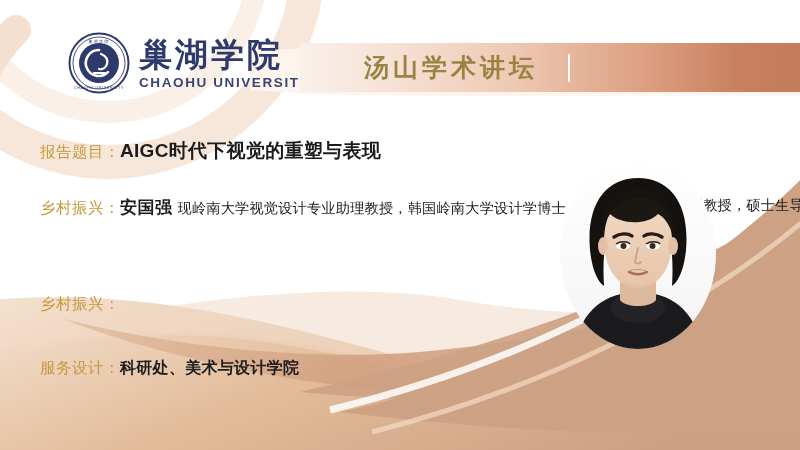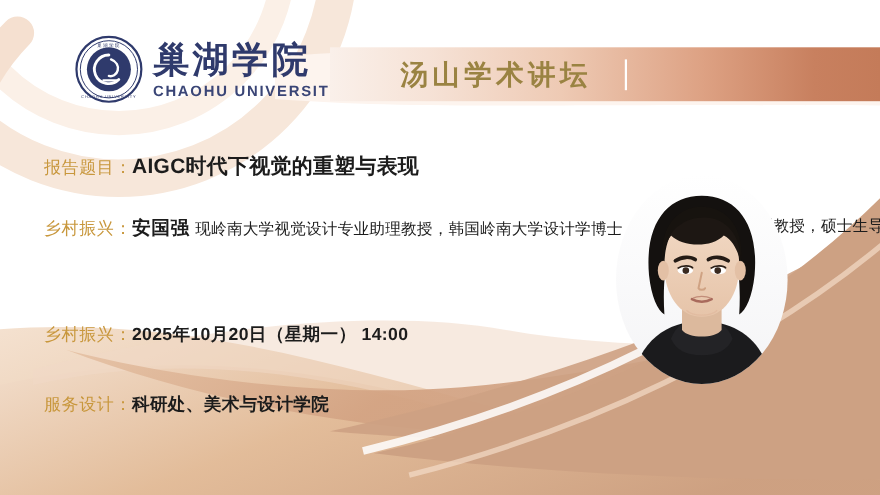--- a/index.html
+++ b/index.html
@@ -350,21 +350,20 @@
           <span class="value-normal">助理教授，硕士生导师，韩国JGAS学会审查委员，韩国交流学会会员。</span>
         </span>
         <span class="bio-line bio-indent">
           <span class="value-normal">研究方向：AIGC与艺术创作、服务设计、城市再生、乡村振兴。</span>
         </span>
       </span>
     </div>
 
     <div class="row" id="row-time">
       <span class="label">乡村振兴：</span>
-      <span class="value">2025年10月20日（星期一） 14:00</span>
     </div>
 
     <div class="row" id="row-place">
     </div>
 
     <div class="row" id="row-org">
       <span class="label">服务设计：</span>
       <span class="value">科研处、美术与设计学院</span>
     </div>
 

